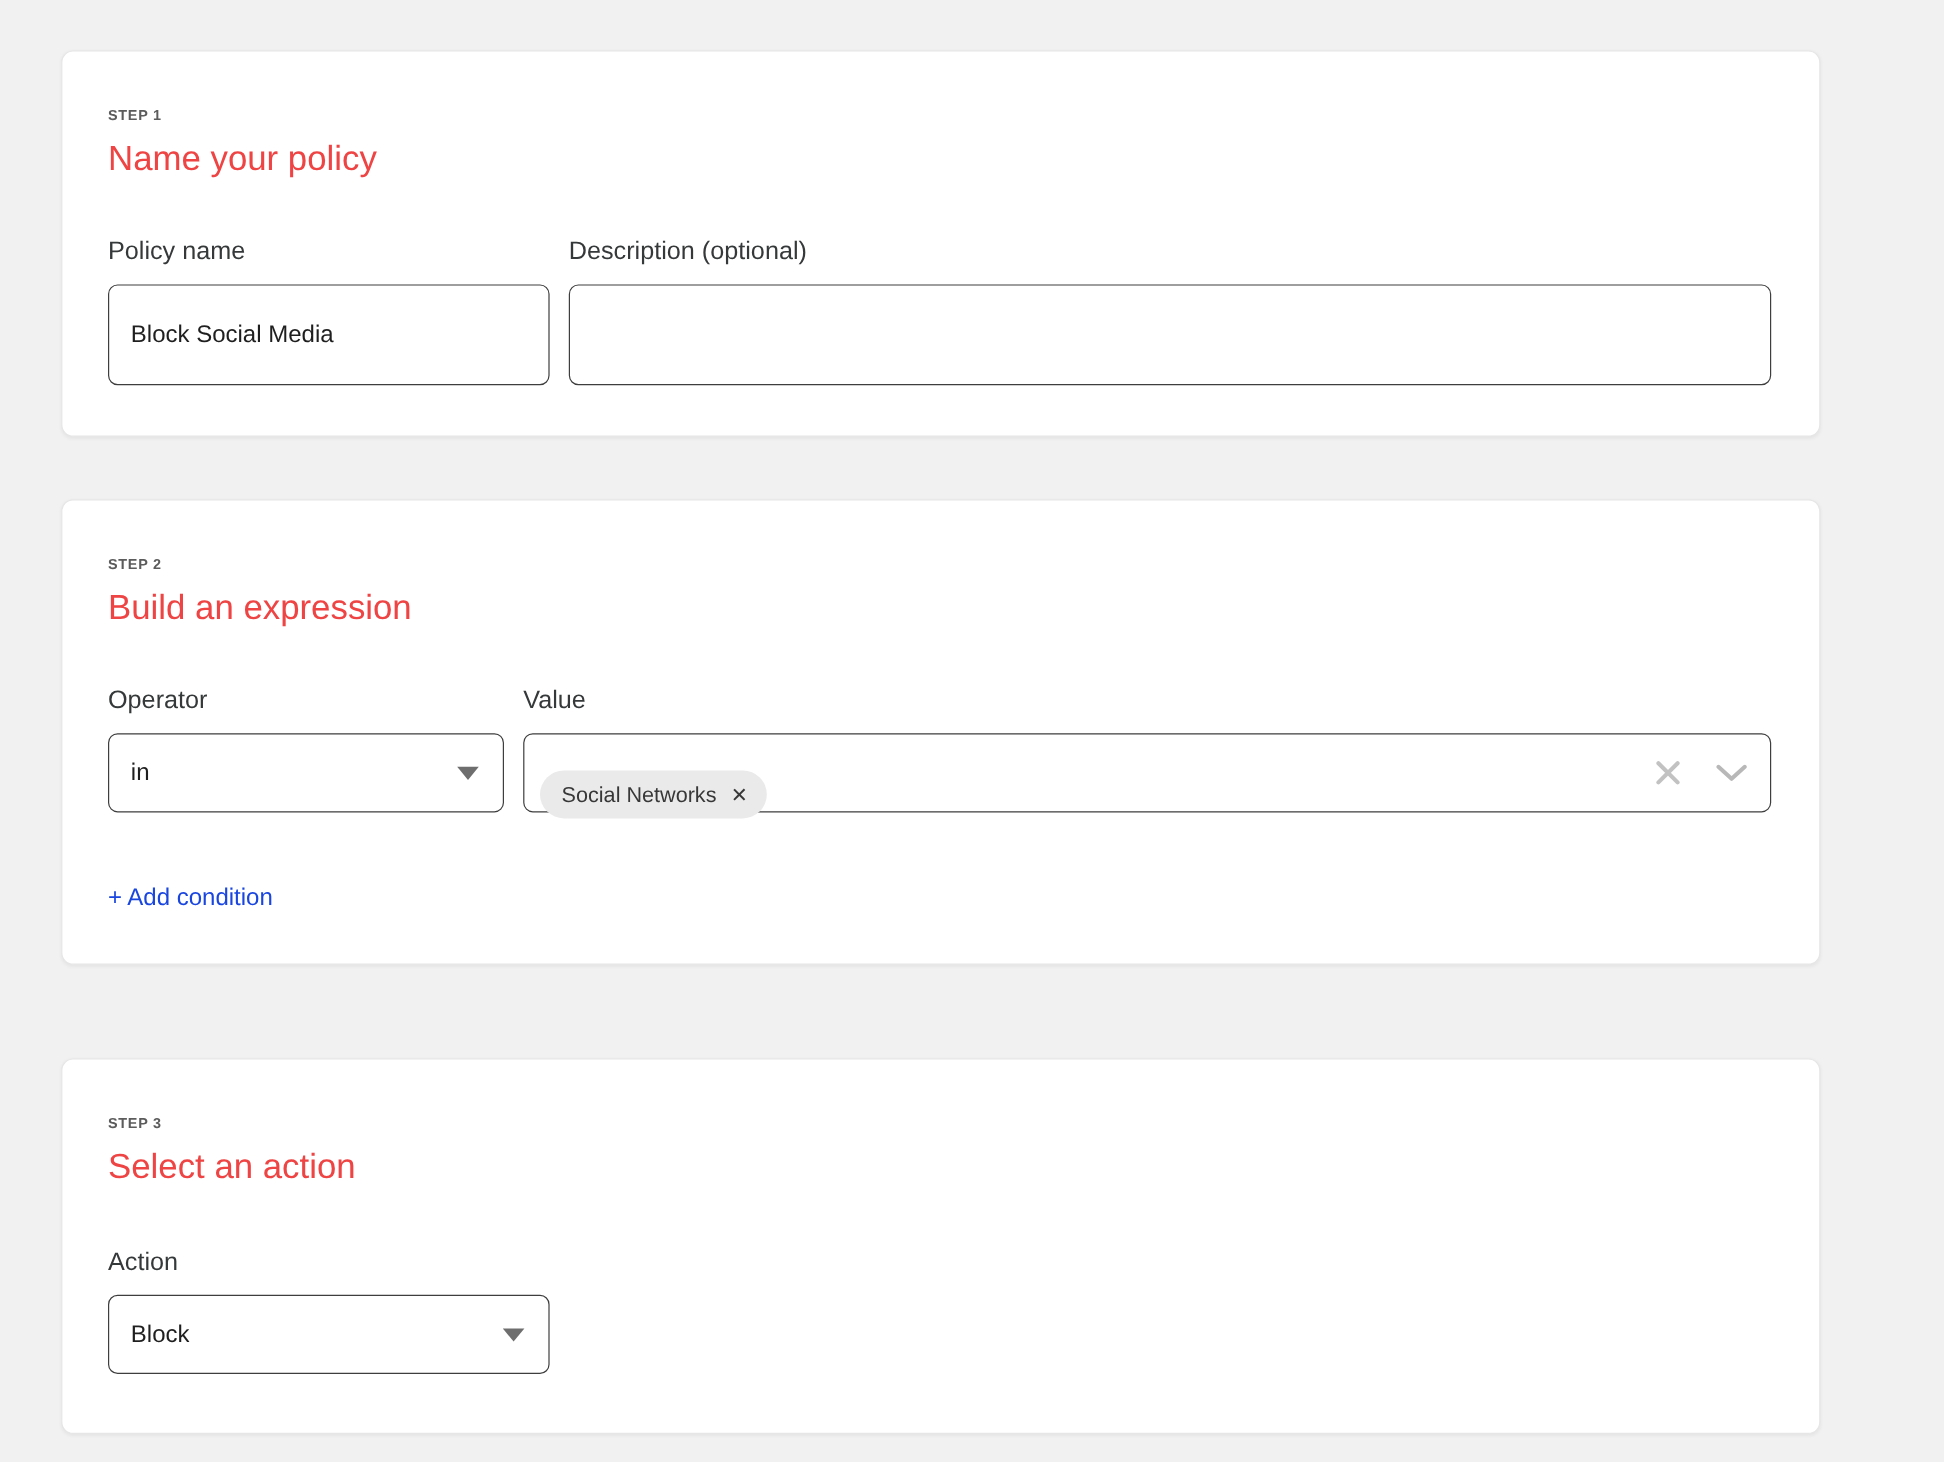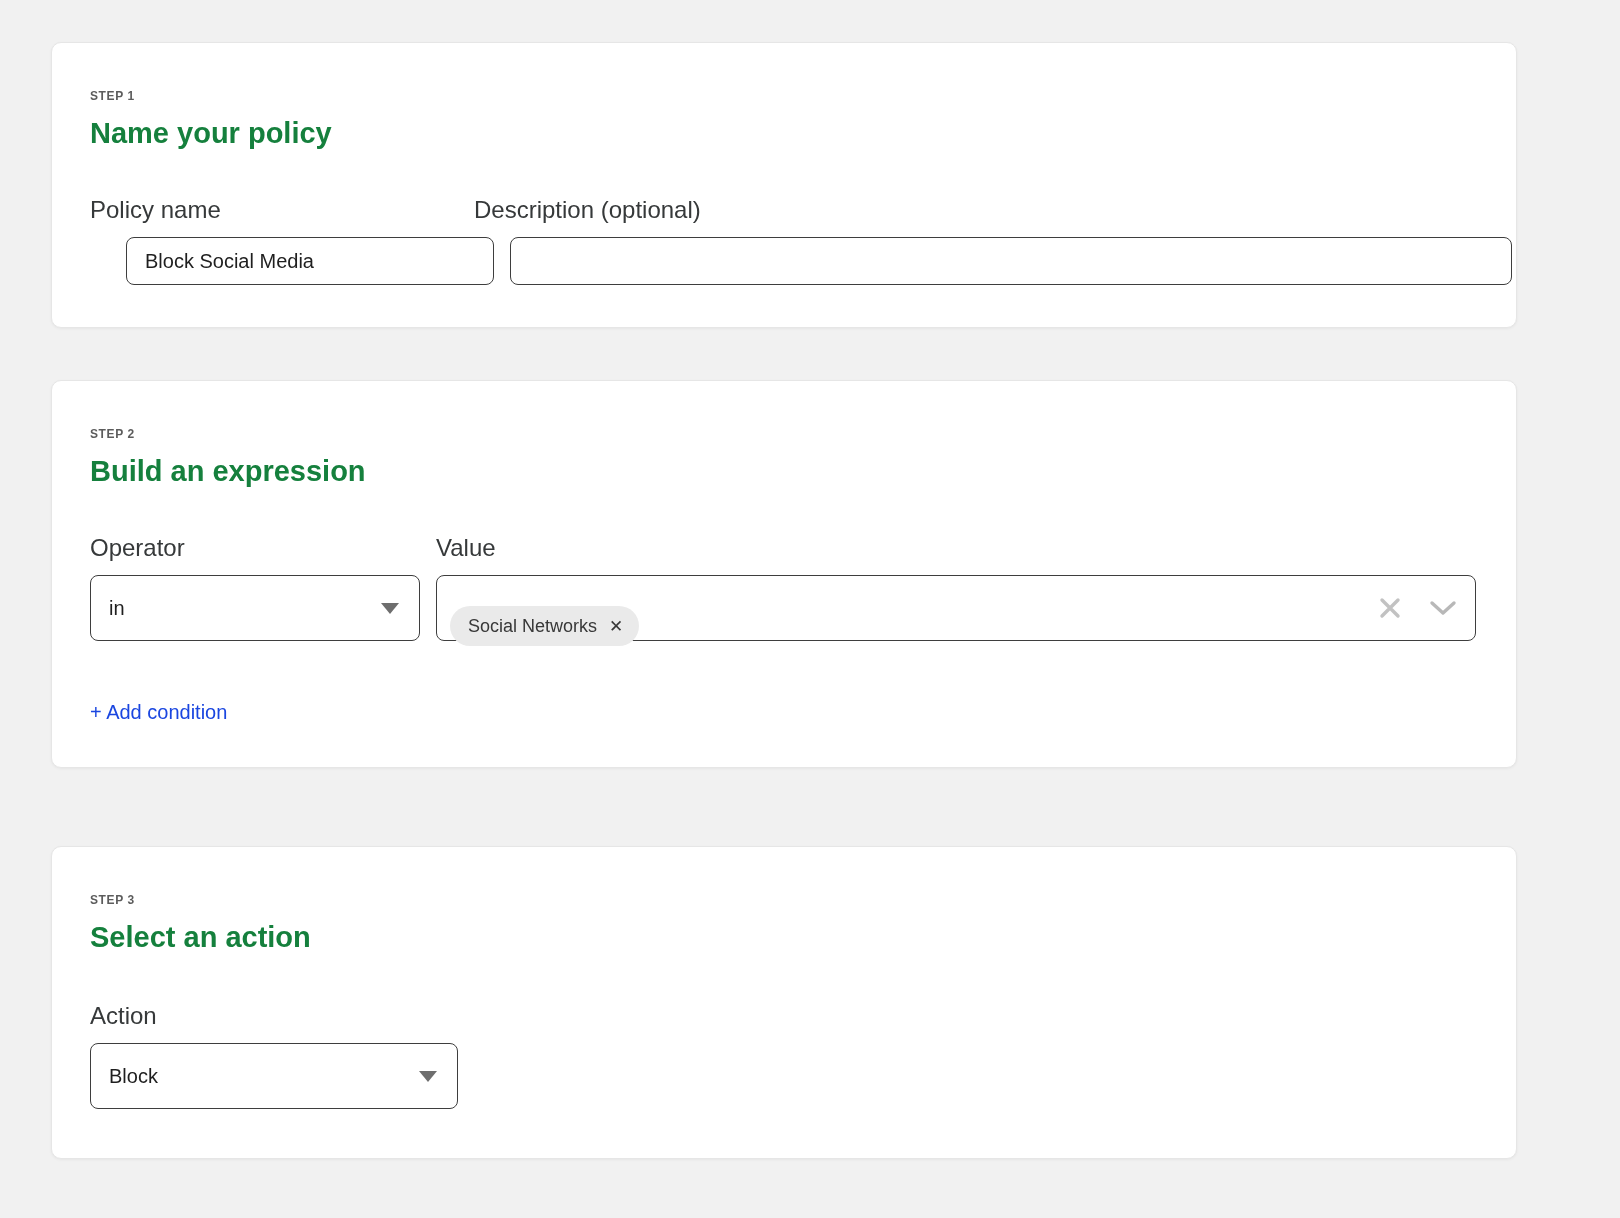--- a/index.html
+++ b/index.html
@@ -23,49 +23,48 @@
   .step-label {
     font-size: 12px;
     font-weight: 700;
     letter-spacing: 0.6px;
     color: #5c5c5c;
     text-transform: uppercase;
     line-height: 18px;
   }
   .card-title {
     font-size: 29px;
-    font-weight: 700;
-    color: #15803d;
+    font-weight: 400;
+    color: #ef4444;
     line-height: 36px;
     margin-top: 10px;
   }
   .fields-row {
     display: flex;
     gap: 16px;
     margin-top: 46px;
   }
   .field-label {
-    font-size: 24px;
+    font-size: 21px;
     color: #36393a;
     line-height: 26px;
     margin-bottom: 14px;
   }
   .text-input {
     display: block;
     width: 100%;
-    height: 48px;
+    height: 84px;
     border: 1.5px solid #3e3e3e;
     border-radius: 8px;
     background: #fff;
     font-family: "Liberation Sans", "DejaVu Sans", sans-serif;
     font-size: 20px;
     color: #1f1f1f;
     padding: 0 18px;
     outline: none;
-    margin-left: 36px;
   }
   .w-policy { width: 368px; flex: 0 0 368px; }
   .w-operator { width: 330px; flex: 0 0 330px; }
   .flex-grow { flex: 1 1 auto; min-width: 0; }
   .dropdown {
     position: relative;
     height: 66px;
     border: 1.5px solid #3e3e3e;
     border-radius: 8px;
     background: #fff;

